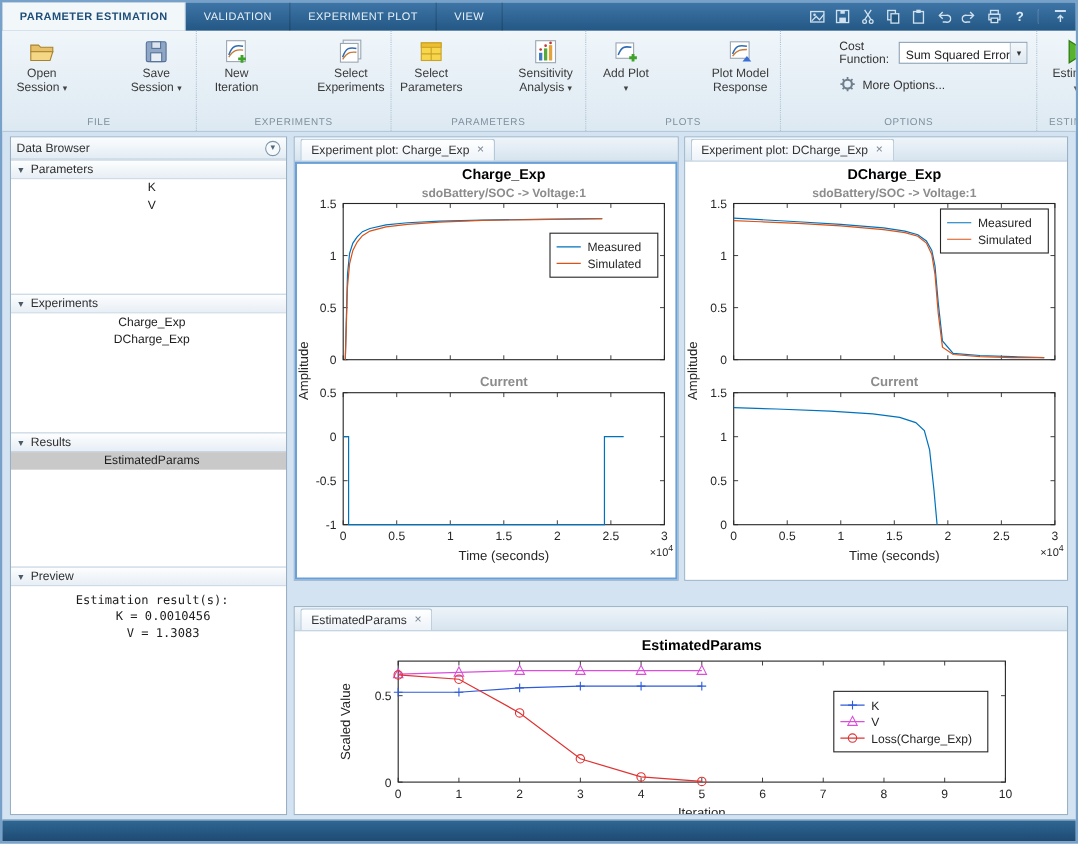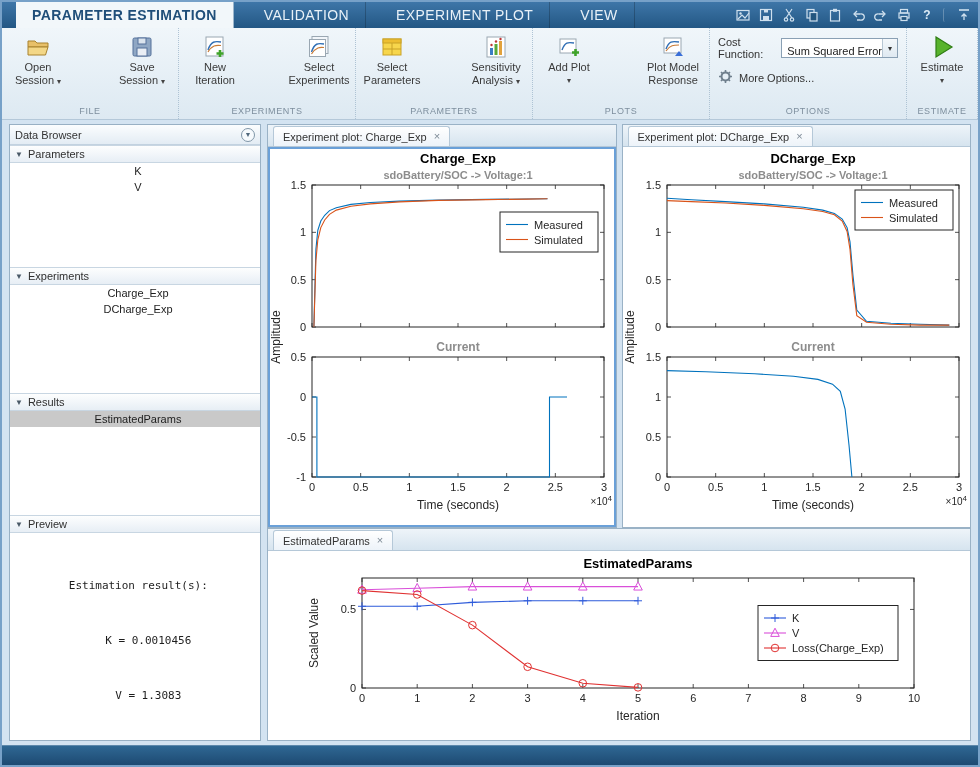--- a/index.html
+++ b/index.html
@@ -3,43 +3,43 @@
 <meta charset="utf-8">
 <style>
   * { margin:0; padding:0; box-sizing:border-box; }
   body { background:#9db8cc; font-family:"Liberation Sans",sans-serif; }
   .window { position:relative; width:980px; height:767px; border:2px solid #77a1c8;
             background:#d3e3f1; overflow:hidden; }
 
   
   .tabstrip { height:26px; background:linear-gradient(#3e76a8,#235784);
               display:flex; align-items:stretch; }
-  .tab { padding:0 16px; display:flex; align-items:center; font-size:14px;
-         color:#e8f1f8; letter-spacing:.4px; border-right:1px solid rgba(0,0,0,.22); cursor:default;margin-left:14px; }
+  .tab { padding:0 16px; display:flex; align-items:center; font-size:10px;
+         color:#e8f1f8; letter-spacing:.4px; border-right:1px solid rgba(0,0,0,.22); cursor:default; }
   .tab.active { background:#f2f7fa; color:#1f4e79; font-weight:bold; border-right:1px solid #9cb6cc; }
   .qat { margin-left:auto; display:flex; align-items:center; gap:3px; padding-right:4px; }
   .qbtn { width:20px; height:18px; display:flex; align-items:center; justify-content:center;
           border-radius:2px; }
   .qbtn.sep { width:8px; border-left:1px solid rgba(255,255,255,.25); height:14px; margin-left:3px; }
   .qhelp { color:#dcebf7; font-size:12px; font-weight:bold; }
 
   
   .toolstrip { height:92px; background:linear-gradient(#f0f6fa,#dde9f2);
                border-bottom:1px solid #b4c8d9; display:flex; }
   .ts-section { display:flex; flex-direction:column; border-right:1px dotted #aec3d4; }
   .ts-body { flex:1; display:flex; align-items:stretch; padding:3px 4px 0;gap:40px; }
   .ts-label { height:15px; font-size:9px; color:#7e8f9e; text-align:center;
               letter-spacing:.6px; line-height:14px; }
   .big-btn { width:64px; display:flex; flex-direction:column; align-items:center;
              padding-top:3px; font-size:11px; color:#3a3a3a; text-align:center;
              border-radius:3px; cursor:default; }
   .bicon { width:26px; height:26px; margin-bottom:1px; display:flex; align-items:center; justify-content:center; }
   .bl { line-height:13px; white-space:nowrap; }
   .dd-arrow { font-size:8px; color:#444; }
-  .opt-body { display:flex; flex-direction:column; justify-content:flex-start; padding:8px 8px 0; gap:9px; }
+  .opt-body { display:flex; flex-direction:column; justify-content:flex-start; padding:8px 8px 0; gap:9px;margin-left:45px; }
   .opt-row { display:flex; align-items:center; gap:6px; font-size:11px; color:#333; }
   .combo { width:120px; height:20px; background:#fff; border:1px solid #8aa0b4; display:flex;
            align-items:flex-end; font-size:11px; color:#222; }
   .combo .cv { flex:1; padding-left:5px; white-space:nowrap; overflow:hidden; }
   .combo .ca { width:15px; height:100%; border-left:1px solid #b7c6d3; display:flex;
                align-items:center; justify-content:center; font-size:8px; color:#333;
                background:linear-gradient(#f4f8fb,#dfe9f1); }
   .est-btn { width:62px; }
 
   
@@ -58,25 +58,25 @@
   .db-sec-header { height:18px; background:linear-gradient(#fdfefe,#e7eef5);
                    border-top:1px solid #c8d6e2; border-bottom:1px solid #c8d6e2;
                    font-size:11px; color:#2f2f2f; display:flex; align-items:center;
                    padding:0 5px; gap:5px; }
   .db-sec-header .tri { font-size:8px; color:#4a5a68; }
   .db-list { background:#fff; font-size:11px; color:#1d1d1d; overflow:hidden; }
   .db-item { height:16px; line-height:16px; padding-left:6px; }
   .db-item.selected { background:#c9c9c9; }
   .db-preview { background:#fff; flex:1; font-family:"DejaVu Sans Mono",monospace;
                 font-size:11px; color:#1d1d1d; padding:5px 3px; }
-  .db-preview div { white-space:pre; line-height:15px;margin-top:40px; }
+  .db-preview div { white-space:pre; line-height:15px; }
   .h104 { height:104px; } .h108 { height:108px; }
 
   
-  .main { flex:1; display:flex; flex-direction:column; gap:0; min-width:0; }
+  .main { flex:1; display:flex; flex-direction:column; gap:23px; min-width:0; }
   .top-row { height:404px; display:flex; gap:5px; }
   .doc-group { flex:1; display:flex; flex-direction:column; border:1px solid #9ab2c6;
                background:#dfeaf3; min-width:0; }
   .doc-tabbar { height:22px; background:linear-gradient(#eef4f9,#d6e4ef);
                 border-bottom:1px solid #b5c8d8; display:flex; align-items:flex-end;
                 padding-left:5px; }
   .doc-tab { height:20px; display:flex; align-items:center; gap:7px; padding:0 9px;
              background:linear-gradient(#ffffff,#edf3f9); border:1px solid #b5c8d8;
              border-bottom:none; border-radius:3px 3px 0 0; font-size:11px; color:#333; }
   .doc-close { color:#7d8a96; font-size:11px; line-height:11px; }

